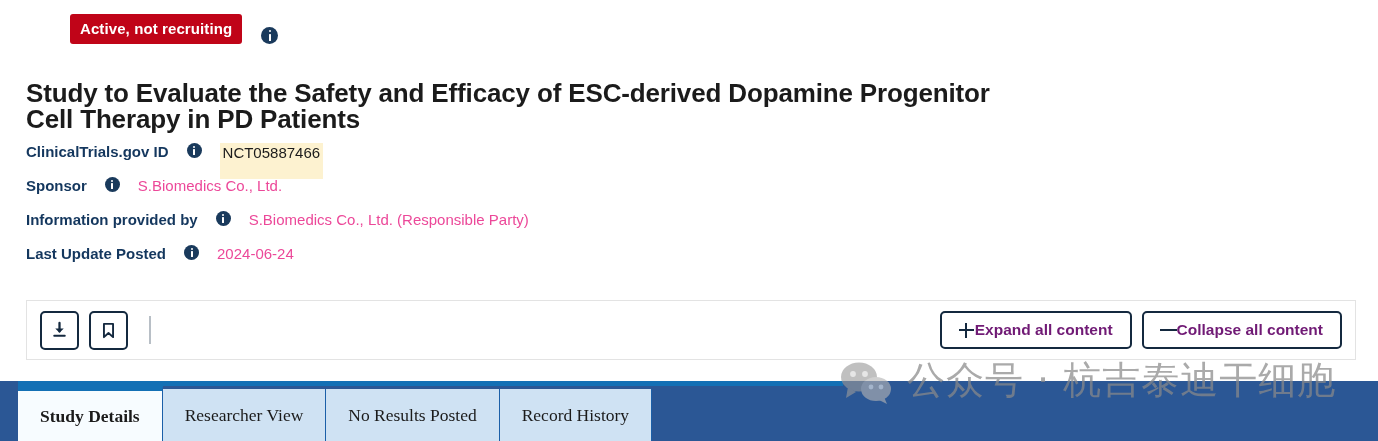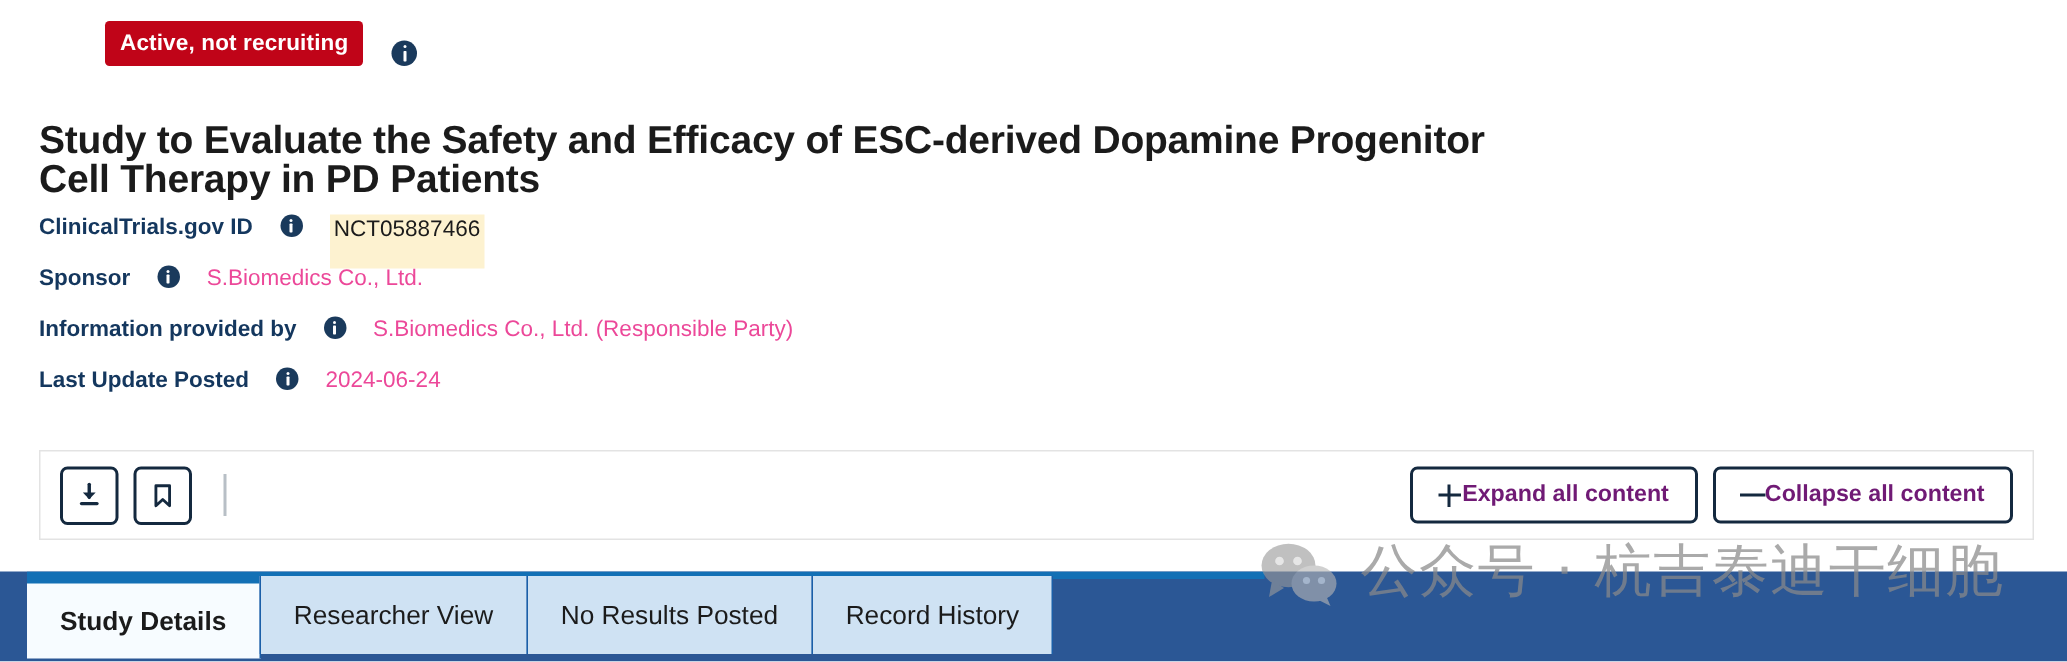--- a/index.html
+++ b/index.html
@@ -217,22 +217,23 @@
     width: 1378px;
     height: 60px;
     background: #2b5795;
     overflow: hidden;
   }
   .tabs {
     position: absolute;
     left: 18px;
     bottom: 0;
     display: flex;
-    align-items: flex-start;
+    align-items: flex-end;
     height: 57px;
+    font-family: Liberation Serif, serif;
   }
   .tab {
     box-sizing: border-box;
     height: 52px;
     display: flex;
     align-items: center;
     justify-content: center;
     font-size: 17.5px;
     color: #1b1b1b;
     background: #cfe2f3;

